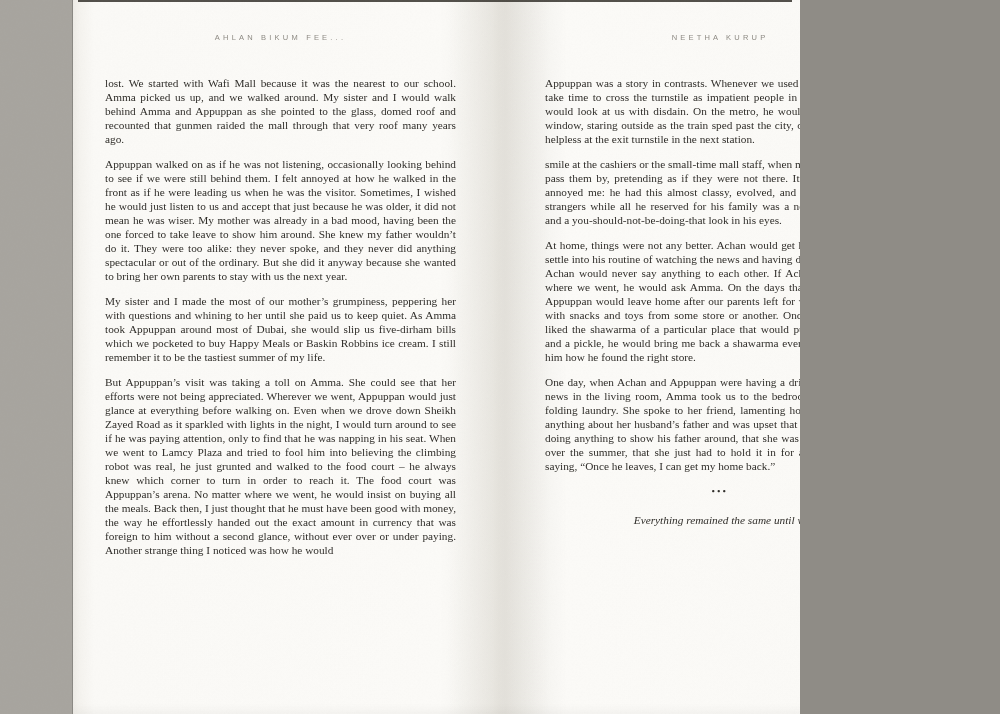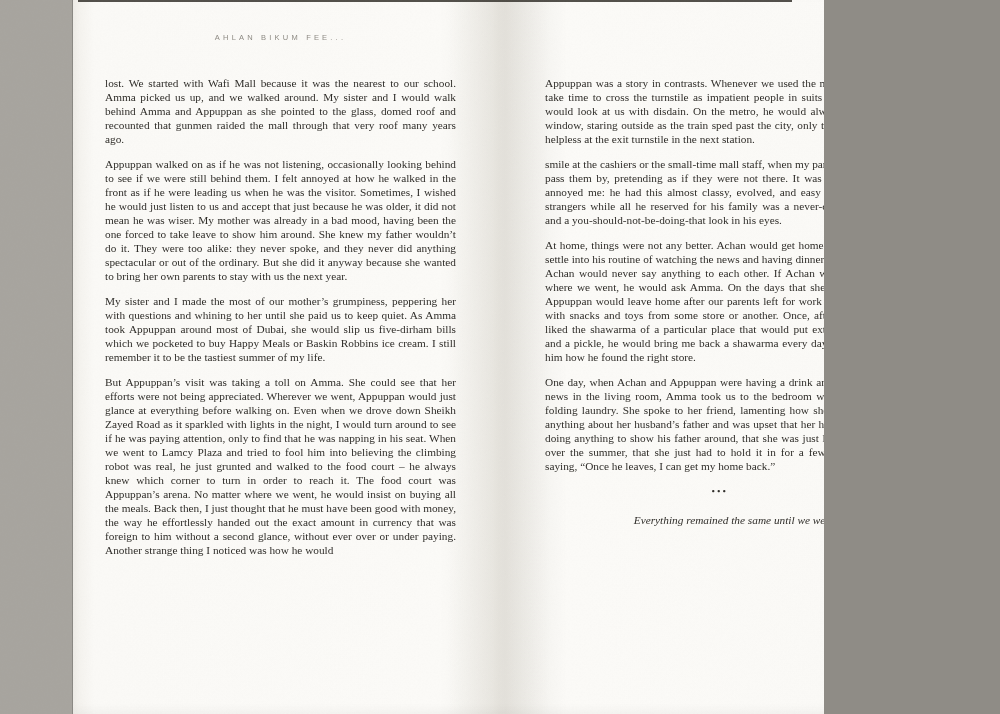--- a/index.html
+++ b/index.html
@@ -1,20 +1,19 @@
 <!DOCTYPE html>
 <html><head>
 <meta charset="utf-8">
 <style>
   html,body{margin:0;padding:0;background:#8f8c86;}
   .stage{
     position:relative;width:800px;height:714px;overflow:hidden;
     background:#a7a49e;
     font-family:"Liberation Serif","DejaVu Serif",serif;
-    padding-left:24px;
   }
   
   .spread{
     position:absolute;left:73px;top:0;width:852px;height:714px;
     background:linear-gradient(to right,
       #f2f0eb 0%, #fbfaf7 2.5%, #fcfbf8 44%, #f1efe9 50%, #fcfbf8 56%, #fbfaf7 97.5%, #f3f1ec 100%);
     box-shadow:-1px 0 0 rgba(0,0,0,.18), inset 0 -4px 10px rgba(0,0,0,.04);
   }
   .top-edge{position:absolute;background:#34312b;}
   .top-edge.seg1{left:5px;top:0;width:714px;height:2px;opacity:.85;}
@@ -64,20 +63,21 @@
       <div class="running-header">AHLAN BIKUM FEE...</div>
       <div class="body-text">
         <p>lost. We started with Wafi Mall because it was the nearest to our school. Amma picked us up, and we walked around. My sister and I would walk behind Amma and Appuppan as she pointed to the glass, domed roof and recounted that gunmen raided the mall through that very roof many years ago.</p>
         <p>Appuppan walked on as if he was not listening, occasionally looking behind to see if we were still behind them. I felt annoyed at how he walked in the front as if he were leading us when he was the visitor. Sometimes, I wished he would just listen to us and accept that just because he was older, it did not mean he was wiser. My mother was already in a bad mood, having been the one forced to take leave to show him around. She knew my father wouldn’t do it. They were too alike: they never spoke, and they never did anything spectacular or out of the ordinary. But she did it anyway because she wanted to bring her own parents to stay with us the next year.</p>
         <p>My sister and I made the most of our mother’s grumpiness, peppering her with questions and whining to her until she paid us to keep quiet. As Amma took Appuppan around most of Dubai, she would slip us five-dirham bills which we pocketed to buy Happy Meals or Baskin Robbins ice cream. I still remember it to be the tastiest summer of my life.</p>
         <p>But Appuppan’s visit was taking a toll on Amma. She could see that her efforts were not being appreciated. Wherever we went, Appuppan would just glance at everything before walking on. Even when we drove down Sheikh Zayed Road as it sparkled with lights in the night, I would turn around to see if he was paying attention, only to find that he was napping in his seat. When we went to Lamcy Plaza and tried to fool him into believing the climbing robot was real, he just grunted and walked to the food court – he always knew which corner to turn in order to reach it. The food court was Appuppan’s arena. No matter where we went, he would insist on buying all the meals. Back then, I just thought that he must have been good with money, the way he effortlessly handed out the exact amount in currency that was foreign to him without a second glance, without ever over or under paying. Another strange thing I noticed was how he would</p>
       </div>
     </section>
 
     <section class="page right">
+      <div class="running-header">NEETHA KURUP</div>
       <div class="body-text">
         <p>Appuppan was a story in contrasts. Whenever we used the metro, he would take time to cross the turnstile as impatient people in suits and high heels would look at us with disdain. On the metro, he would always stand by a window, staring outside as the train sped past the city, only to become more helpless at the exit turnstile in the next station.</p>
         <p>smile at the cashiers or the small-time mall staff, when my parents would just pass them by, pretending as if they were not there. It was something that annoyed me: he had this almost classy, evolved, and easy demeanor with strangers while all he reserved for his family was a never-changing frown and a you-should-not-be-doing-that look in his eyes.</p>
         <p>At home, things were not any better. Achan would get home late and would settle into his routine of watching the news and having dinner. Appuppan and Achan would never say anything to each other. If Achan wanted to know where we went, he would ask Amma. On the days that she went to work, Appuppan would leave home after our parents left for work and come back with snacks and toys from some store or another. Once, after I told him I liked the shawarma of a particular place that would put extra French fries and a pickle, he would bring me back a shawarma every day. I never asked him how he found the right store.</p>
         <p>One day, when Achan and Appuppan were having a drink and watching the news in the living room, Amma took us to the bedroom where she began folding laundry. She spoke to her friend, lamenting how she did not know anything about her husband’s father and was upset that her husband was not doing anything to show his father around, that she was just losing her mind over the summer, that she just had to hold it in for a few more months, saying, “Once he leaves, I can get my home back.”</p>
         <div class="scene-break">•••</div>
         <p class="closing-line">Everything remained the same until we went to the beach.</p>
       </div>
     </section>
   </div>

